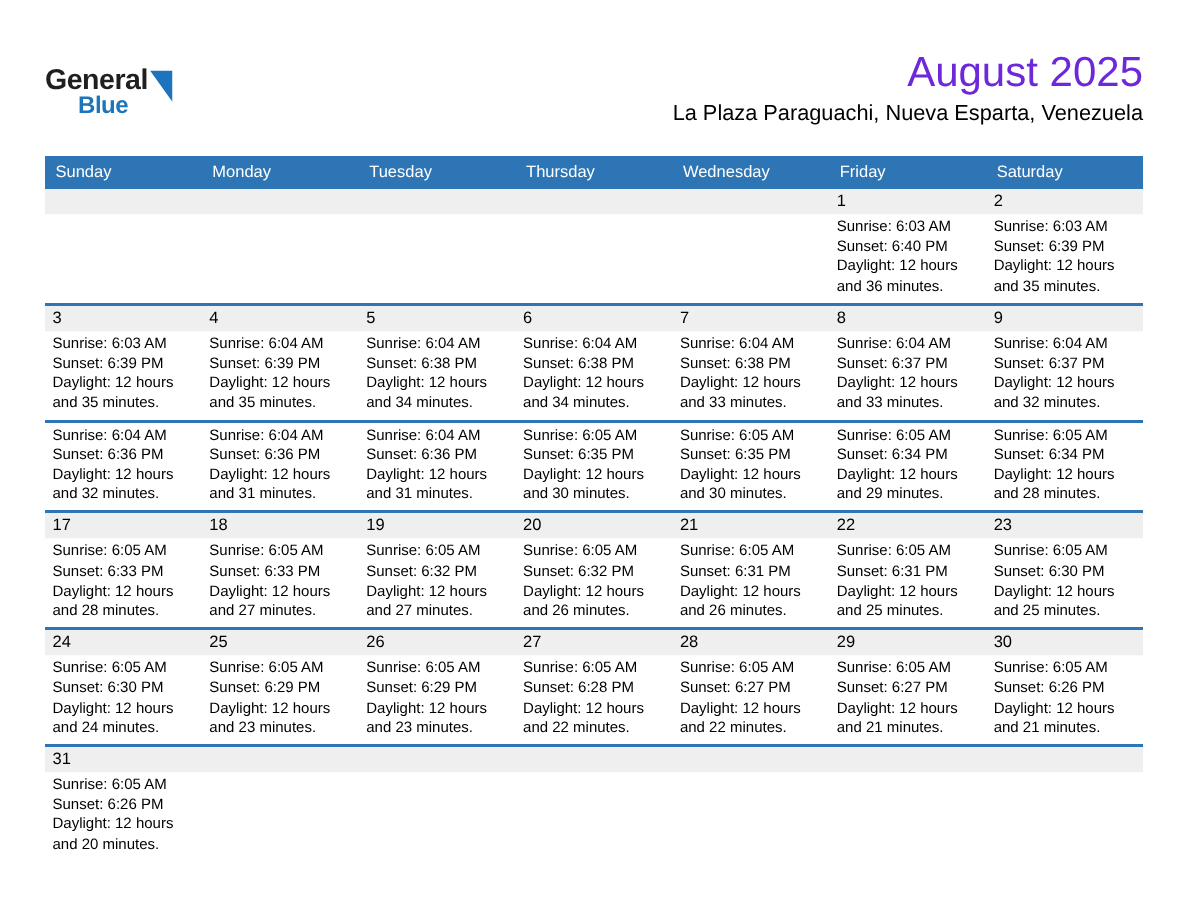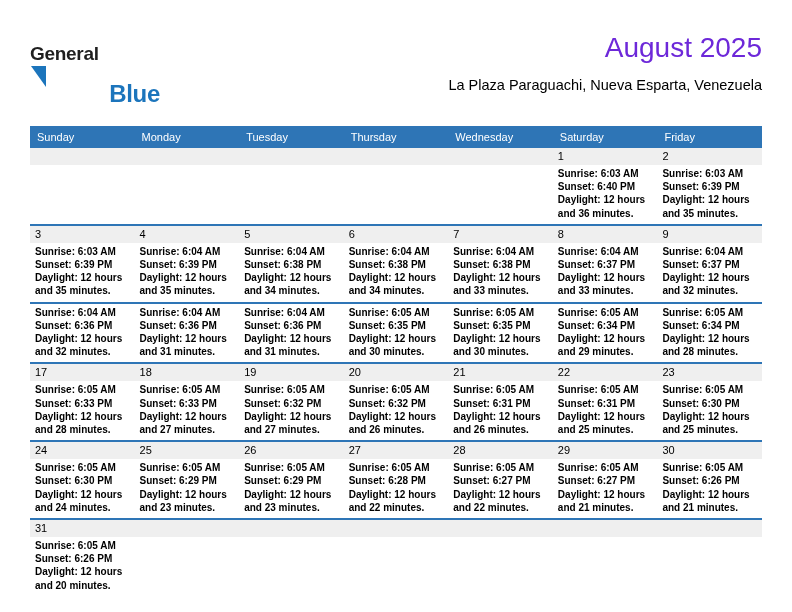--- a/index.html
+++ b/index.html
@@ -11,43 +11,43 @@
     overflow: hidden;
   }
   .page { width: 792px; height: 612px; padding: 0 30px; }
 
   
   .top {
     display: flex; justify-content: space-between; align-items: flex-start;
     padding-top: 32px; margin-bottom: 12px;
   }
   .logo { margin-top: 12px; line-height: 1; width: 130px; }
-  .logo-row1 { display: flex; align-items: flex-start; font-size: 19px; font-weight: bold; color: #1f1f1f; letter-spacing: -0.3px; flex-direction: column; }
+  .logo-row1 { display: flex; align-items: flex-start; font-size: 19px; font-weight: bold; color: #1f1f1f; letter-spacing: -0.3px; }
   .logo-flag { color: var(--logo-blue, #1c75bc); margin-left: 1px; margin-top: 3px; }
   .logo-flag svg { display: block; }
-  .logo-row2 { font-size: 24px; font-weight: bold; color: var(--logo-blue, #1c75bc); margin-left: 58px; margin-top: -5px; letter-spacing: -0.3px; text-align: right; }
+  .logo-row2 { font-size: 16px; font-weight: bold; color: var(--logo-blue, #1c75bc); margin-left: 22px; margin-top: -5px; letter-spacing: -0.3px; }
   .title-block { text-align: right; }
   .title { font-size: 28px; color: #6d28d9; line-height: 32px; }
-  .subtitle { font-size: 14.5px; margin-top: 13px; text-align: right; }
+  .subtitle { font-size: 14.5px; margin-top: 4px; text-align: right; }
 
   
   .weekday-row {
     display: grid; grid-template-columns: repeat(7, 1fr);
     background: var(--blue, #2e75b6); height: 22px; margin-top: 20px;
   }
   .weekday-cell { color: #fff; font-size: 11px; line-height: 22px; padding-left: 7px; }
 
   .week { border-top: 2px solid var(--blue, #2e75b6); }
   .week.first { border-top: none; }
   .num-row {
     display: grid; grid-template-columns: repeat(7, 1fr);
     background: var(--gray, #efefef); height: 17px;
   }
   .num-cell { font-size: 11px; line-height: 17px; padding-left: 5px; }
-  .det-row { display: grid; grid-template-columns: repeat(7, 1fr); min-height: 55px; background: #fff; font-weight: bold; }
+  .det-row { display: grid; grid-template-columns: repeat(7, 1fr); min-height: 55px; background: #fff; }
   .det-cell { padding: 2px 3px 4px 5px; }
   .det-line { font-size: 10px; line-height: 13.2px; white-space: nowrap; }
 </style>
 </head>
 <body>
 
 <div class="page">
 
   <div class="top">
     <div class="logo">
@@ -67,22 +67,22 @@
     </div>
   </div>
 
   <div class="calendar">
     <div class="weekday-row" id="weekday-row">
         <div class="weekday-cell">Sunday</div>
         <div class="weekday-cell">Monday</div>
         <div class="weekday-cell">Tuesday</div>
         <div class="weekday-cell">Thursday</div>
         <div class="weekday-cell">Wednesday</div>
+        <div class="weekday-cell">Friday</div>
         <div class="weekday-cell">Saturday</div>
-        <div class="weekday-cell">Friday</div>
       </div>
     <div id="weeks">
         <div class="week first">
           <div class="num-row">
             <div class="num-cell"></div>
             <div class="num-cell"></div>
             <div class="num-cell"></div>
             <div class="num-cell"></div>
             <div class="num-cell"></div>
             <div class="num-cell">1</div>

